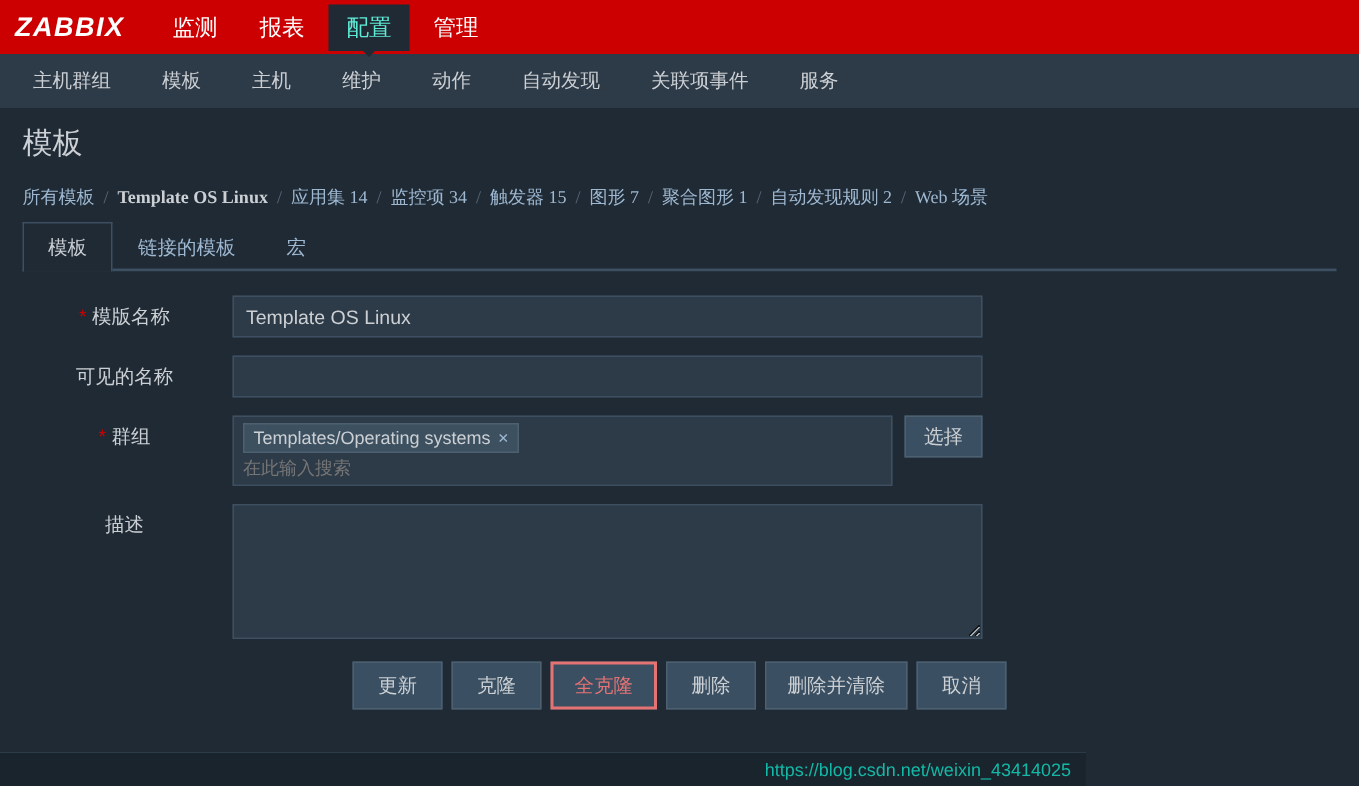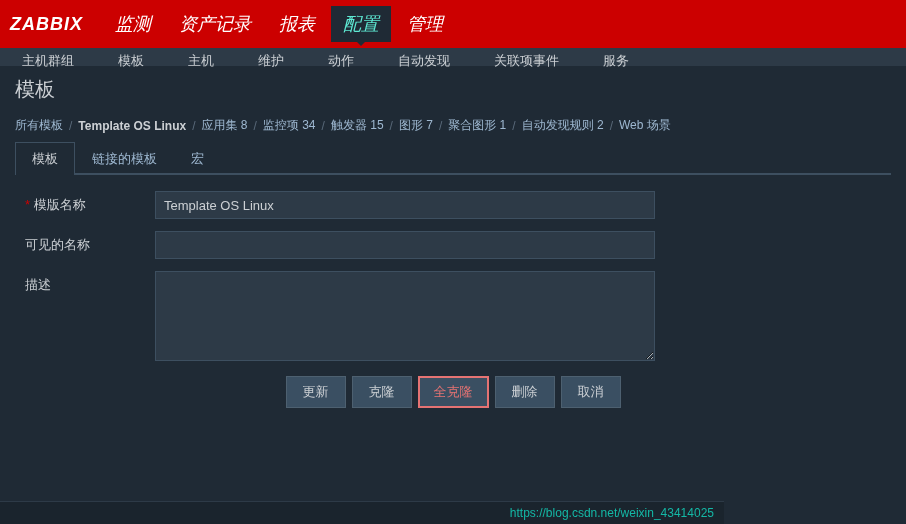--- a/index.html
+++ b/index.html
@@ -3,42 +3,41 @@
   <meta charset="utf-8">
   <style>
     * { margin: 0; padding: 0; box-sizing: border-box; }
     body { font-family: Arial, sans-serif; font-size: 13px; background: #1f2a35; color: #ccd0d4; width: 906px; height: 524px; overflow: hidden; }
 
     
     .top-nav {
       background: #c00;
       display: flex;
       align-items: center;
-      height: 48px;
+      height: 36px;
       padding: 0 10px;
     }
     .logo {
       font-size: 18px;
       font-weight: bold;
       color: #fff;
       letter-spacing: 1px;
       margin-right: 20px;
       font-style: italic;
     }
     .top-nav-items {
       display: flex;
       gap: 4px;
     }
     .top-nav-item {
       color: #fff;
       padding: 6px 12px;
       cursor: pointer;
-      font-size: 18px;
+      font-size: 15px;
       text-decoration: none;
-      font-style: italic;
     }
     .top-nav-item.active {
       background: #1f2a35;
       color: #5eead4;
       position: relative;
     }
     .top-nav-item.active::after {
       content: '';
       position: absolute;
       bottom: -4px;
@@ -46,24 +45,24 @@
       transform: translateX(-50%);
       border-left: 6px solid transparent;
       border-right: 6px solid transparent;
       border-top: 6px solid #1f2a35;
     }
 
     
     .second-nav {
       background: #2d3a47;
       display: flex;
-      align-items: flex-start;
-      height: 18px;
+      align-items: center;
+      height: 36px;
       padding: 0 10px;
-      gap: 20px;
+      gap: 10px;
     }
     .second-nav-item {
       color: #ccd0d4;
       padding: 4px 12px;
       cursor: pointer;
       font-size: 13px;
     }
 
     
     .page-content {
@@ -78,20 +77,21 @@
     }
 
     
     .breadcrumb {
       display: flex;
       align-items: center;
       gap: 6px;
       padding: 6px 0;
       font-size: 12px;
       color: #8a9aaa;
+      font-family: Liberation Serif, serif;
     }
     .breadcrumb a { color: #9eb8d1; text-decoration: none; }
     .breadcrumb .sep { color: #5a6a7a; }
     .breadcrumb .crumb-item { color: #9eb8d1; cursor: pointer; }
     .breadcrumb .crumb-item.current { color: #ccd0d4; font-weight: bold; }
 
     
     .tab-bar {
       display: flex;
       border-bottom: 2px solid #3d4f60;
@@ -120,21 +120,21 @@
       padding: 16px 0 10px 0;
     }
     .form-row {
       display: flex;
       align-items: flex-start;
       margin-bottom: 12px;
       padding: 0 10px;
     }
     .form-label {
       width: 130px;
-      text-align: left;
+      text-align: center;
       padding-right: 14px;
       padding-top: 5px;
       color: #ccd0d4;
       font-size: 13px;
       flex-shrink: 0;
     }
     .form-label.required::before {
       content: '* ';
       color: #c00;
     }
@@ -248,21 +248,20 @@
       margin-top: 13px;
     }
   </style>
 </head>
 <body>
 
 <div class="top-nav">
   <div class="logo">ZABBIX</div>
   <div class="top-nav-items">
     <span class="top-nav-item">监测</span>
-    <span class="top-nav-item">资产记录</span>
     <span class="top-nav-item">报表</span>
     <span class="top-nav-item active">配置</span>
     <span class="top-nav-item">管理</span>
   </div>
 </div>
 
 <div class="second-nav">
   <span class="second-nav-item">主机群组</span>
   <span class="second-nav-item">模板</span>
   <span class="second-nav-item">主机</span>
@@ -274,21 +273,21 @@
 </div>
 
 <div class="page-content">
   <h1 class="page-title">模板</h1>
 
   <div class="breadcrumb">
     <a class="crumb-item">所有模板</a>
     <span class="sep">/</span>
     <a class="crumb-item current">Template OS Linux</a>
     <span class="sep">/</span>
-    <a class="crumb-item">应用集 8</a>
+    <a class="crumb-item">应用集 14</a>
     <span class="sep">/</span>
     <a class="crumb-item">监控项 34</a>
     <span class="sep">/</span>
     <a class="crumb-item">触发器 15</a>
     <span class="sep">/</span>
     <a class="crumb-item">图形 7</a>
     <span class="sep">/</span>
     <a class="crumb-item">聚合图形 1</a>
     <span class="sep">/</span>
     <a class="crumb-item">自动发现规则 2</a>
@@ -311,33 +310,50 @@
       </div>
     </div>
 
     <div class="form-row">
       <div class="form-label">可见的名称</div>
       <div class="form-control">
         <input class="form-input" type="text" style="">
       </div>
     </div>
 
+    <div class="form-row">
+      <div class="form-label required">群组</div>
+      <div class="form-control">
+        <div class="group-row">
+          <div class="group-field" style="flex:1; max-width:500px;">
+            <span class="group-tag">
+              <span>Templates/Operating systems</span>
+              <span class="remove">×</span>
+            </span>
+            <br>
+            <input class="group-search" type="text" placeholder="在此输入搜索" style="">
+          </div>
+          <button class="select-btn">选择</button>
+        </div>
+      </div>
+    </div>
 
     <div class="form-row">
       <div class="form-label">描述</div>
       <div class="form-control">
         <textarea class="form-textarea" style=""></textarea>
       </div>
     </div>
 
     <div class="button-row">
       <button class="btn">更新</button>
       <button class="btn">克隆</button>
       <button class="btn danger-outline">全克隆</button>
       <button class="btn">删除</button>
+      <button class="btn">删除并清除</button>
       <button class="btn">取消</button>
     </div>
 
   </div>
 </div>
 
 <div class="status-bar">
   <span>https://blog.csdn.net/weixin_43414025</span>
 </div>
 

